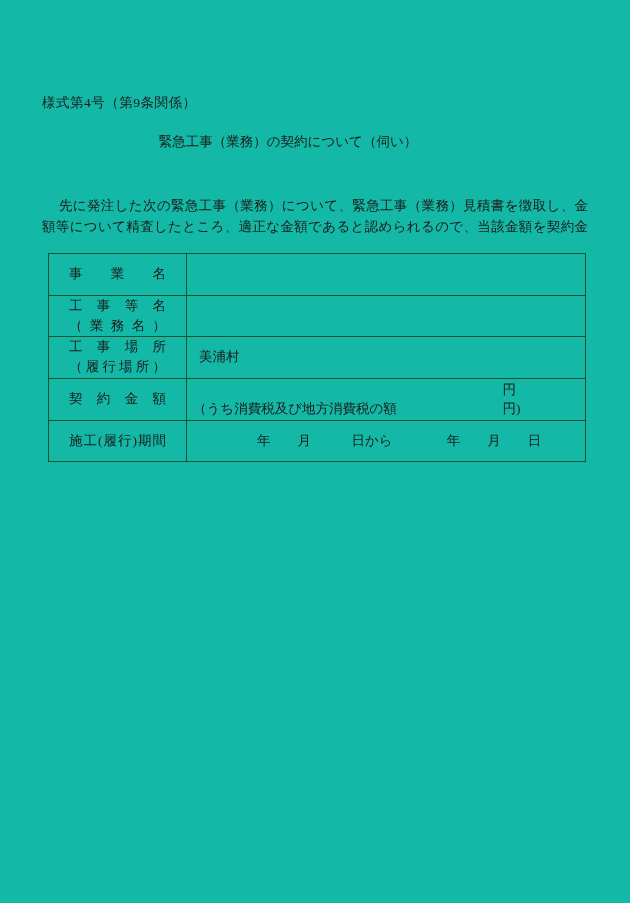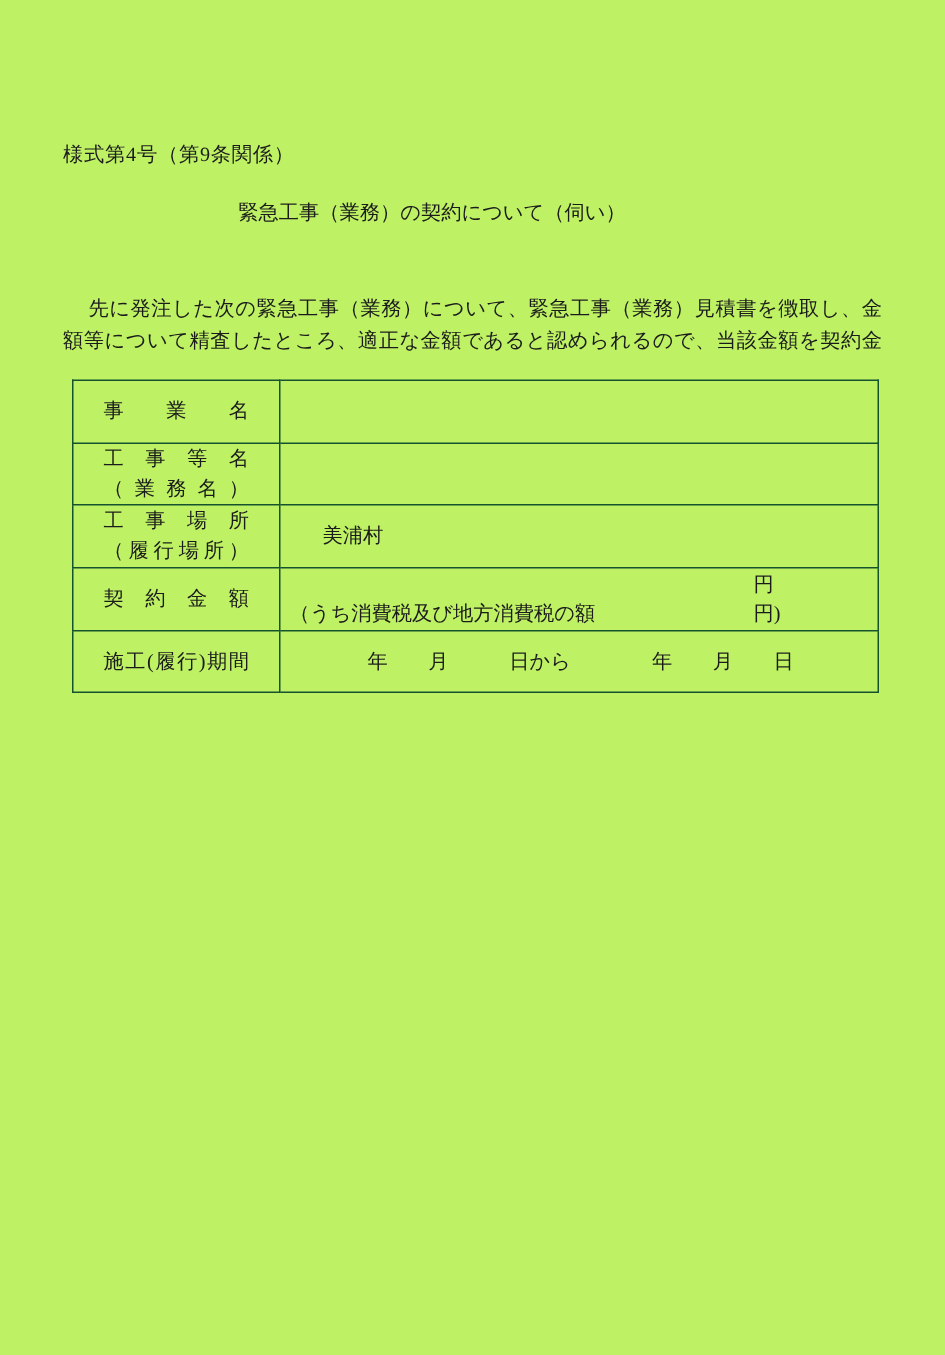--- a/index.html
+++ b/index.html
@@ -4,21 +4,21 @@
 <style>
   html, body {
     margin: 0;
     padding: 0;
     background: #fdfdfd;
   }
   .page {
     position: relative;
     width: 630px;
     height: 903px;
-    background: #bef264;
+    background: #14b8a6;
     color: #1b1b1b;
     font-family: "Liberation Serif", "DejaVu Serif", serif;
     font-size: 13.5px;
     overflow: hidden;
   }
   .form-number {
     position: absolute;
     left: 42px;
     top: 95px;
     line-height: 15px;
@@ -64,34 +64,34 @@
   }
   tr.form-row { height: 41.5px; }
   td.label-cell { padding: 0 20px; }
   .label-line {
     display: block;
     line-height: 20px;
     text-align: justify;
     text-align-last: justify;
   }
   .label-line:empty { display: none; }
-  td.value-cell { padding-left: 28px; }
+  td.value-cell { padding-left: 12px; }
   td.amount-cell { padding-left: 6px; }
   .amount-line {
     display: block;
     line-height: 19.5px;
     white-space: nowrap;
   }
   .amount-spacer, .amount-left {
     display: inline-block;
     width: 306px;
     vertical-align: bottom;
     white-space: nowrap;
   }
-  td.period-cell { padding-left: 4px; white-space: nowrap; }
+  td.period-cell { padding-left: 16px; white-space: nowrap; }
 </style>
 </head>
 <body>
 
 <div class="page">
 
   <div class="form-number">様式第4号（第9条関係）</div>
 
   <div class="doc-title">緊急工事（業務）の契約について（伺い）</div>
 

